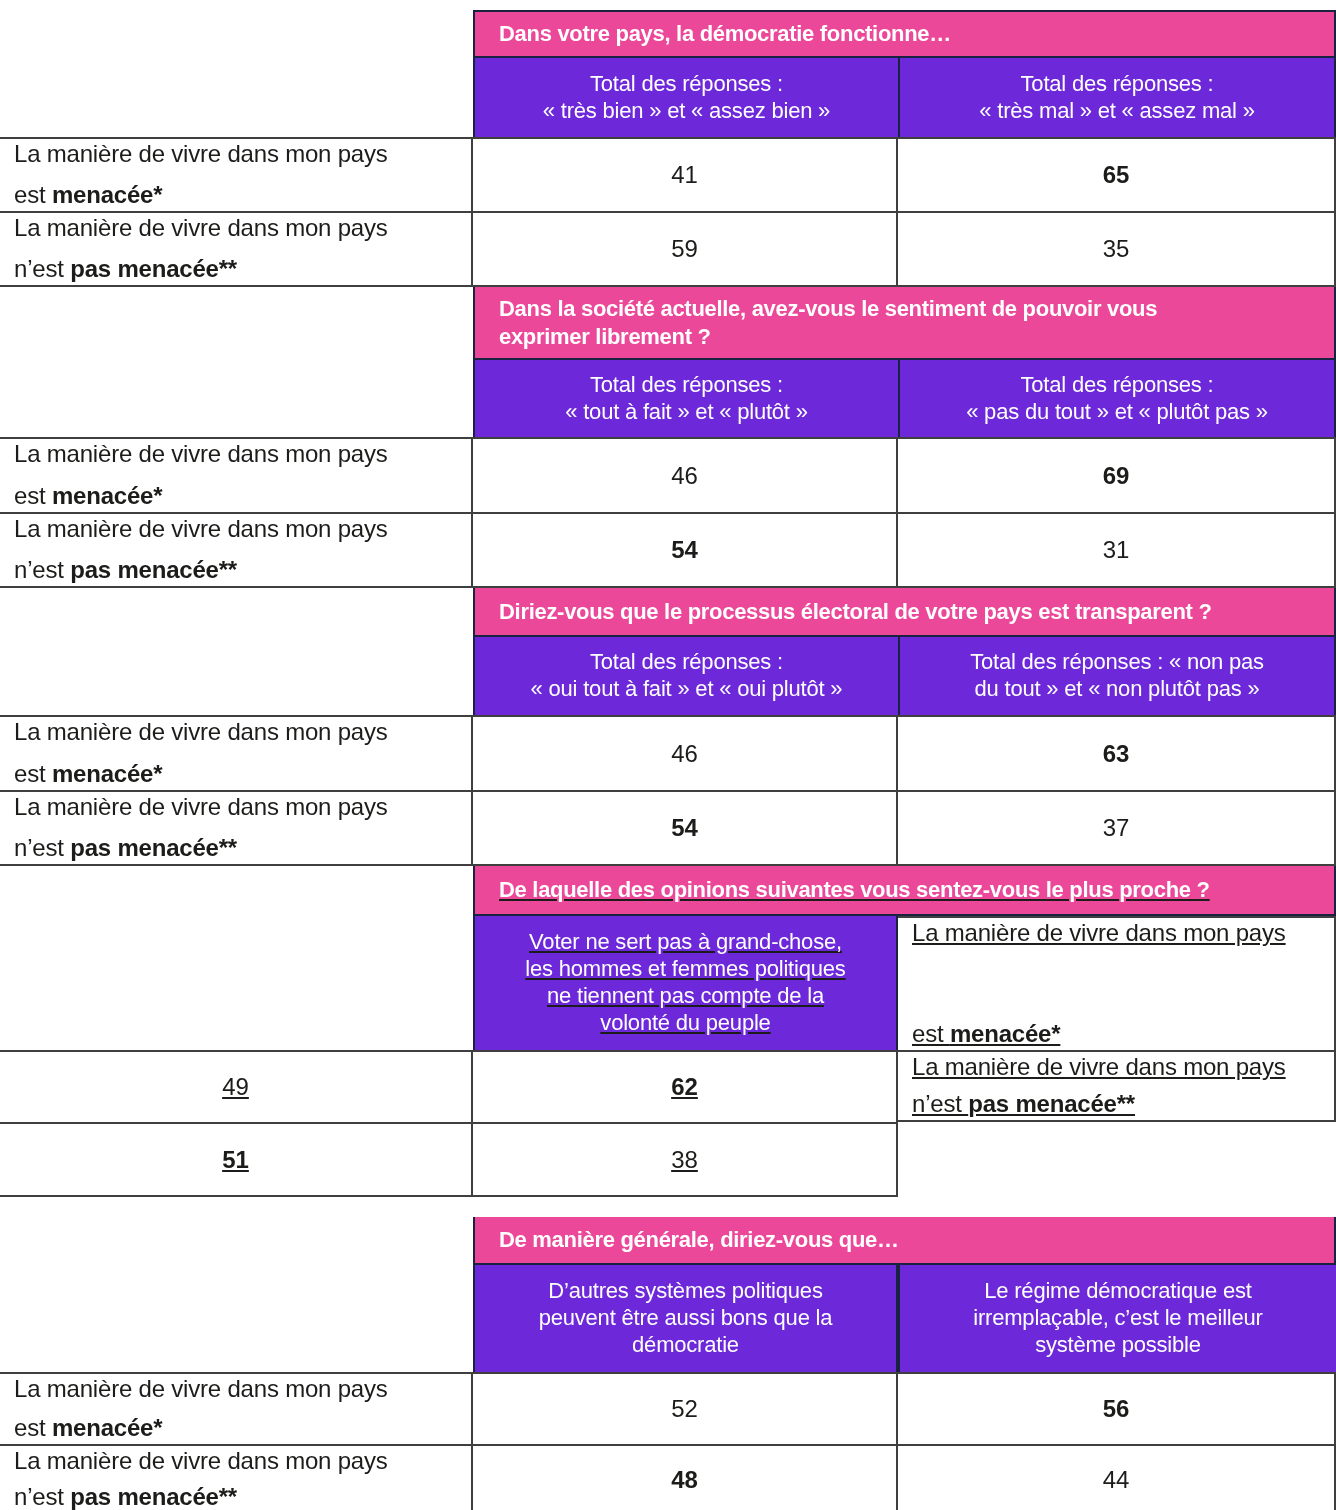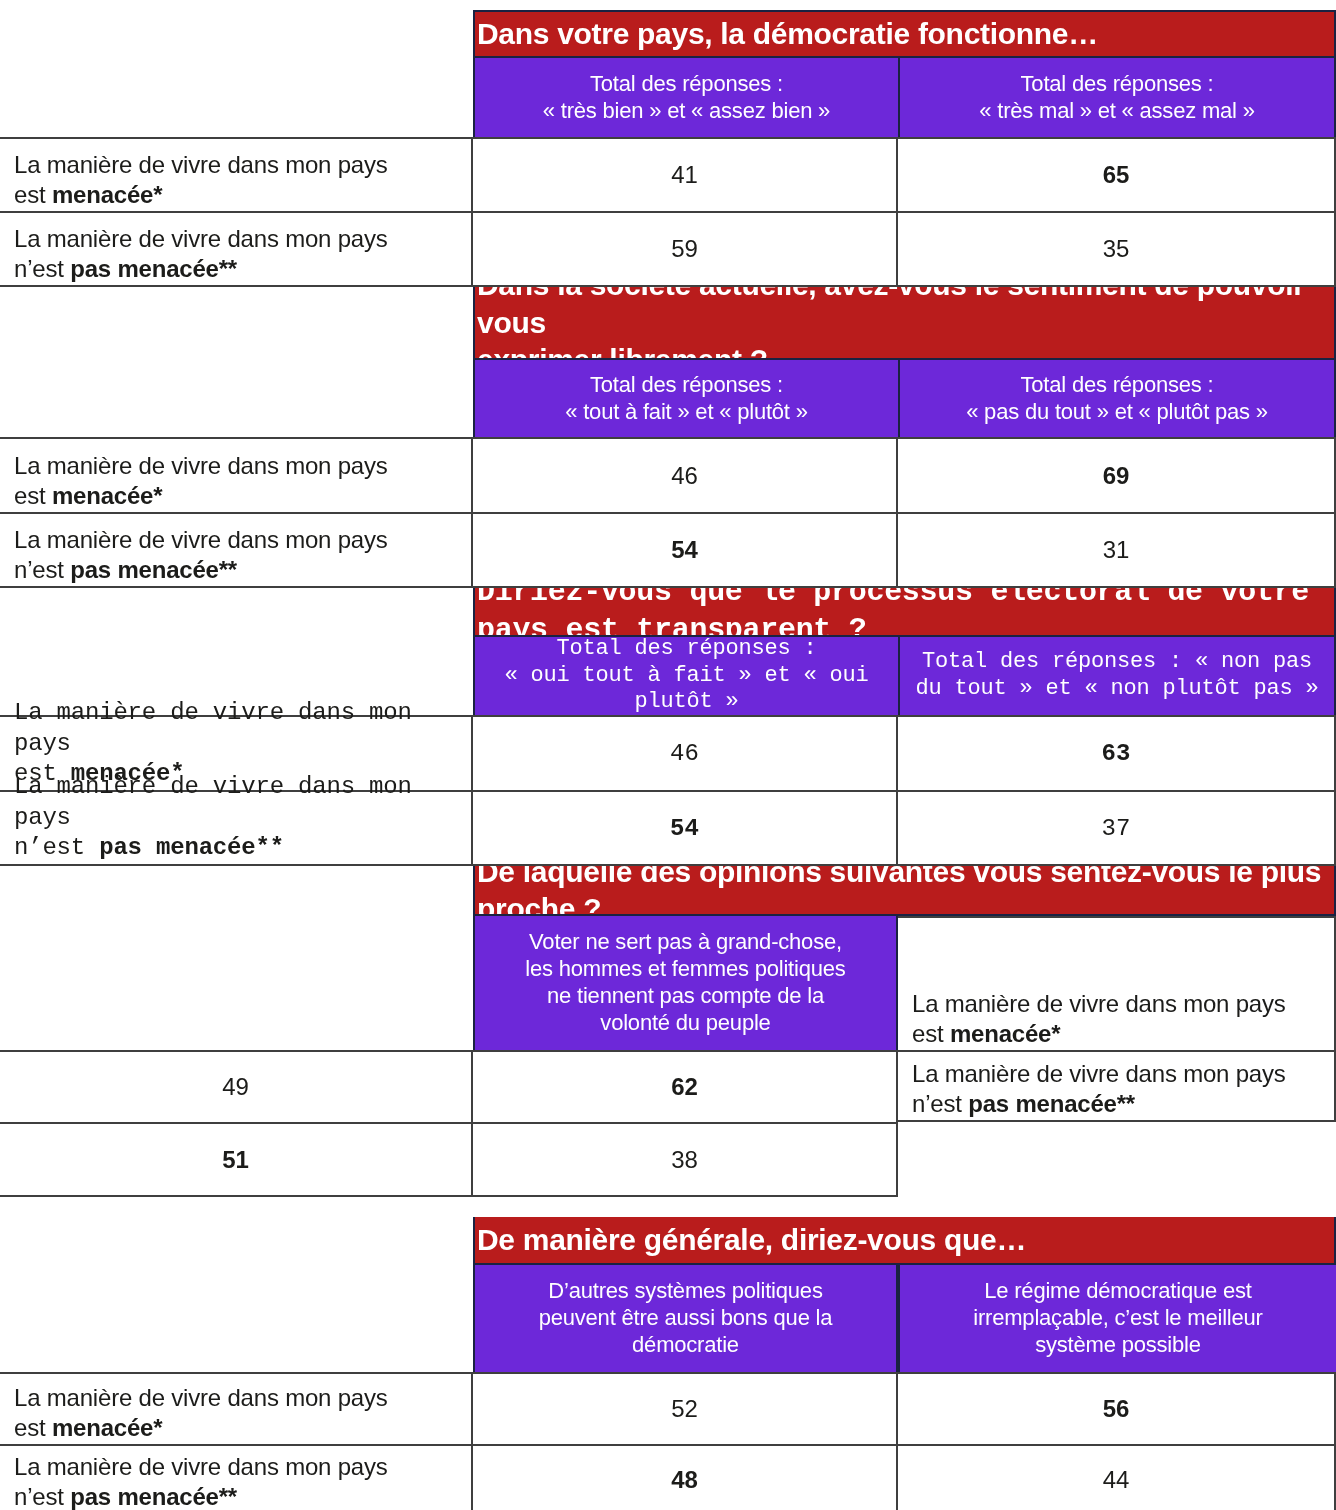--- a/index.html
+++ b/index.html
@@ -2,37 +2,37 @@
 <html><head>
 <meta charset="utf-8">
 <style>
   html,body { margin:0; padding:0; background:#ffffff; }
   body { font-family:"Liberation Sans", sans-serif; color:#1c1c1a; }
   .page { width:1336px; height:1510px; padding-top:10px; box-sizing:border-box; overflow:hidden; }
 
   .section { display:grid; grid-template-columns:473px 425px 438px; }
   .sec0 { grid-template-rows:48px 79px 74px 76px; }
   .sec1 { grid-template-rows:73px 77px 75px 76px; }
-  .sec2 { grid-template-rows:49px 78px 75px 76px;font-family:Liberation Mono, monospace; }
-  .sec3 { grid-template-rows:50px 134px 72px 75px; }
+  .sec2 { grid-template-rows:49px 78px 75px 76px; }
+  .sec3 { grid-template-rows:50px 134px 72px 75px;text-decoration:underline; }
   .sec4 { grid-template-rows:48px 107px 72px 73px;margin-top:20px; }
 
   .section > div, .drow > div { box-sizing:border-box; }
   .spacer { grid-column:1; background:#ffffff; }
 
   .qheader {
     grid-column:2 / 4;
-    background:#b91c1c;
+    background:#ec4899;
     color:#ffffff;
     font-weight:bold;
-    font-size:30px;
+    font-size:22px;
     letter-spacing:-0.3px;
     line-height:1.25;
     display:flex; align-items:center;
-    padding:0 2px;
+    padding:0 24px;
     border:2px solid #1a2242;
     border-top:none;
     white-space:pre-line;
     overflow:hidden;
   }
   .sec0 .qheader { border-top:2px solid #1a2242; }
 
   .subcell {
     background:#6d28d9;
     color:#ffffff;
@@ -45,21 +45,21 @@
     white-space:pre-line;
     overflow:hidden;
   }
   .subcell.c1 { border-left:2px solid #1a2242; }
   .subcell.c2 { border-left:2px solid #1a2242; border-right:2px solid #1a2242; }
 
   .drow { display:contents; }
   .lbl {
     border-top:2px solid #3f3f3f;
     border-right:2px solid #3f3f3f;
-    display:flex; flex-direction:column; justify-content:flex-end;
+    display:flex; flex-direction:column; justify-content:space-between;
     padding:0 20px 0 14px;
     font-size:24px;
     line-height:1.28;
     letter-spacing:-0.2px;
   }
   .val {
     border-top:2px solid #3f3f3f;
     display:flex; align-items:center; justify-content:center;
     font-size:24px;
   }

